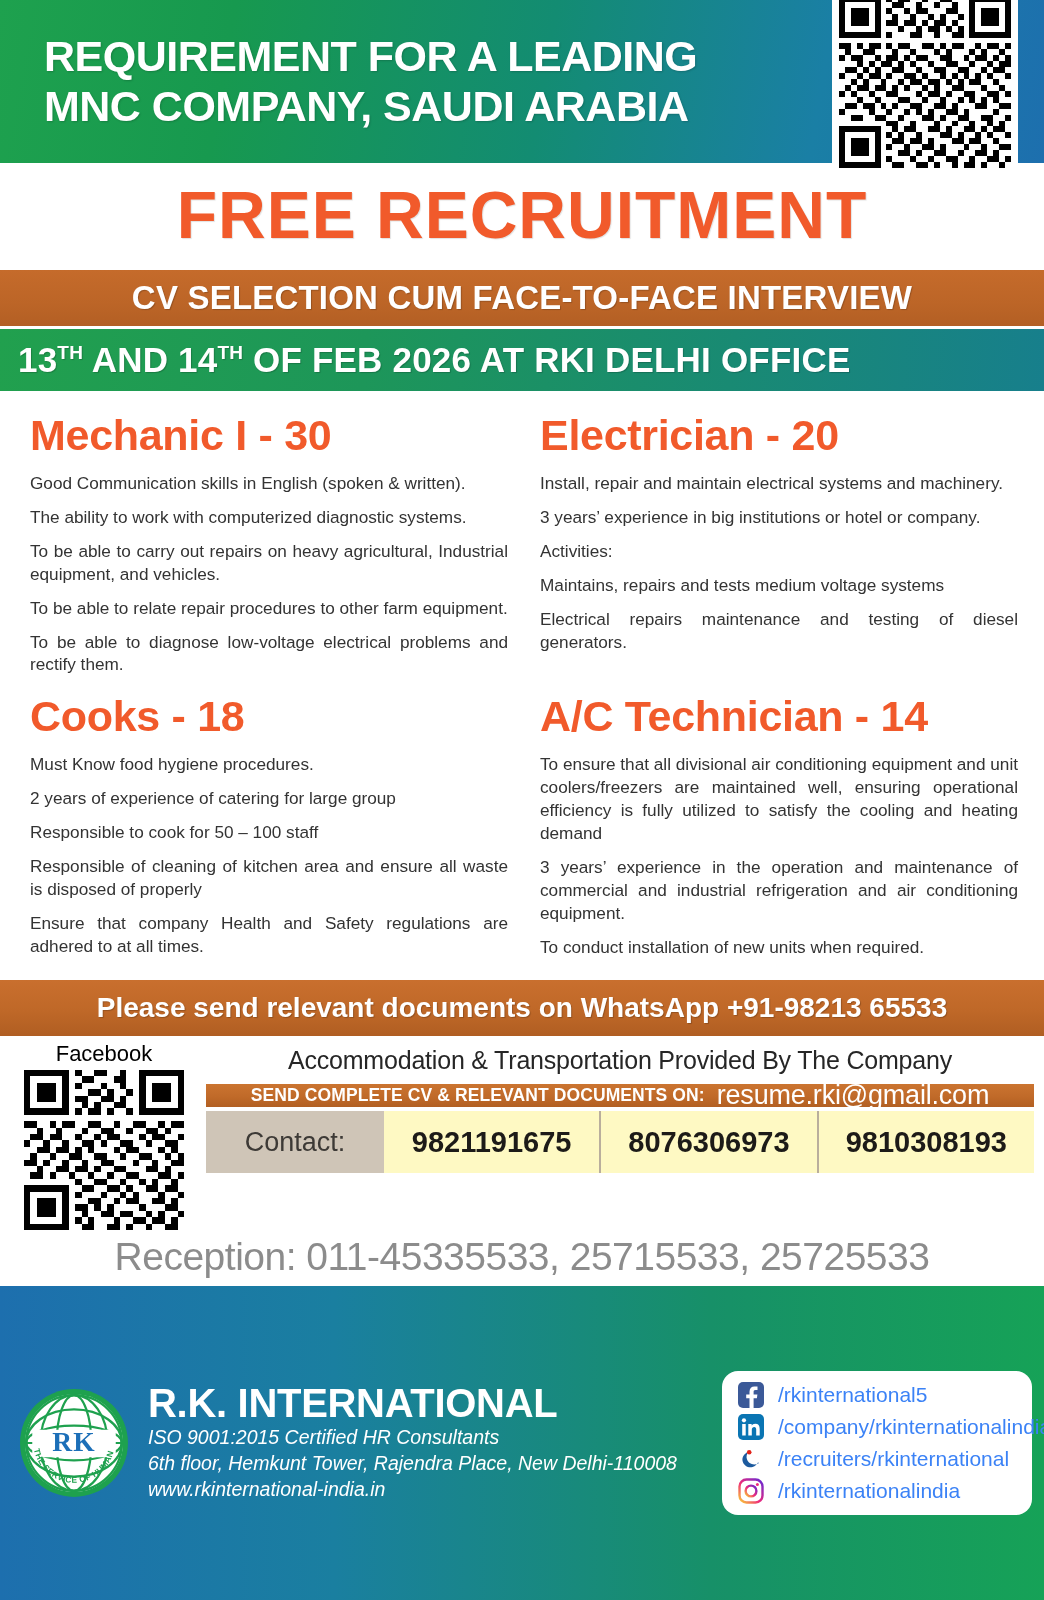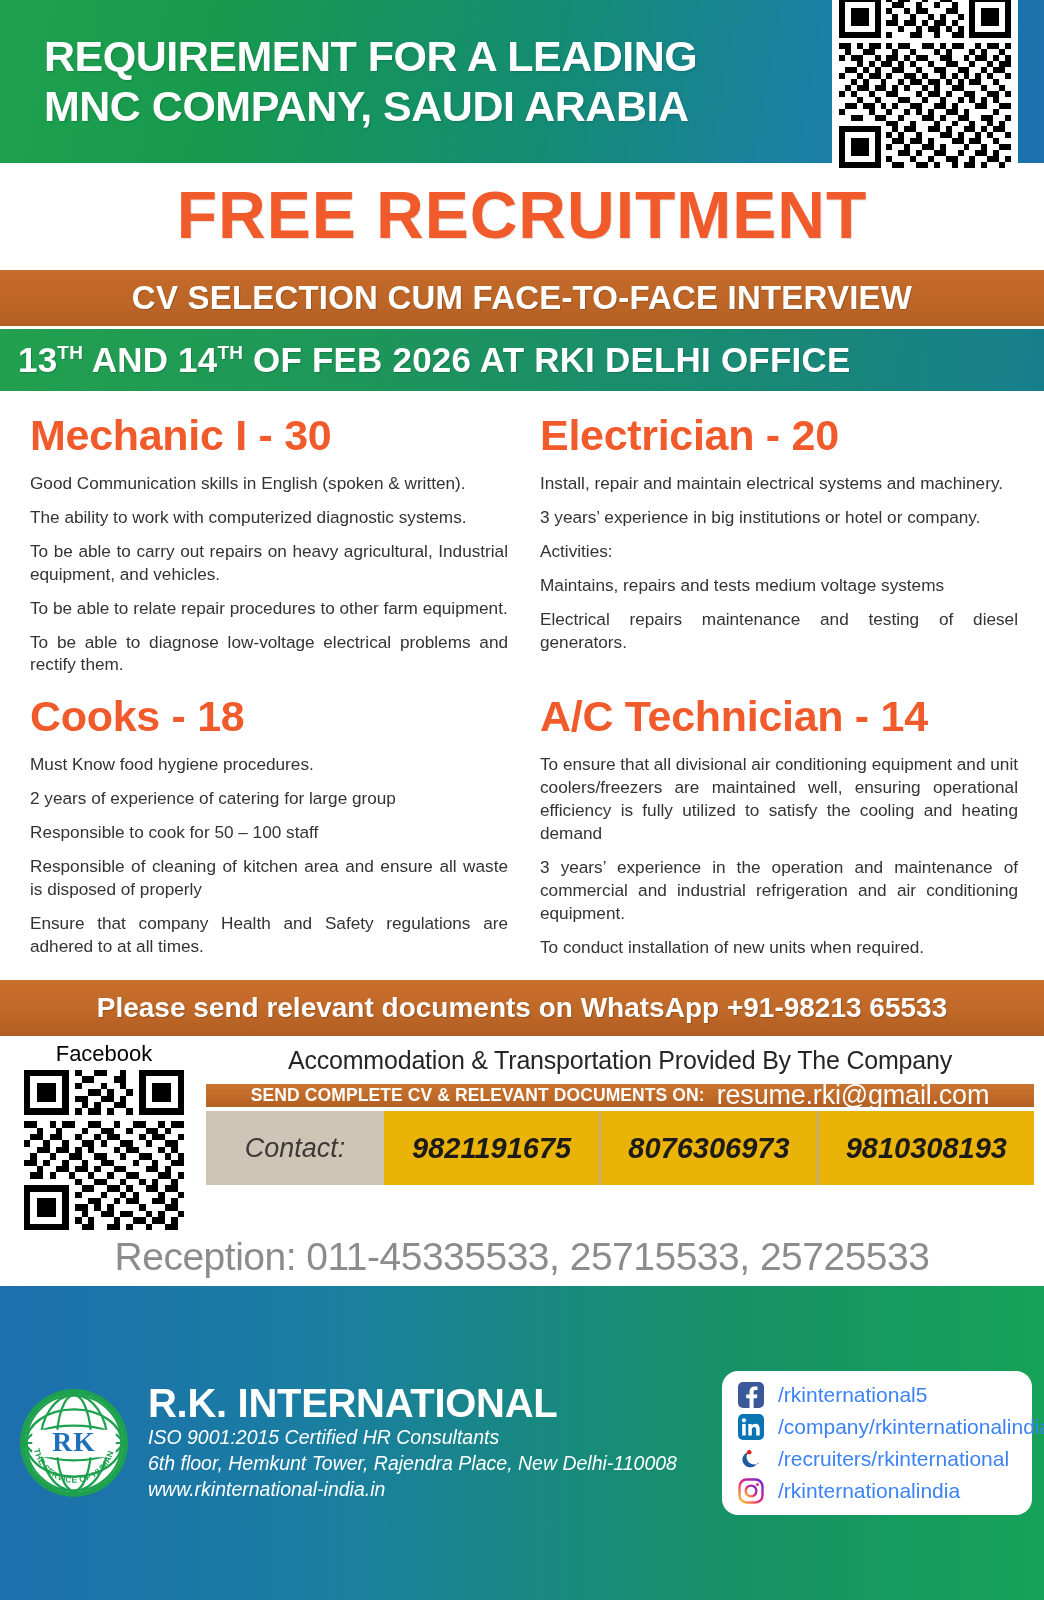--- a/index.html
+++ b/index.html
@@ -148,29 +148,29 @@
     gap: 12px;
     padding: 0 12px;
   }
   .email-row .lbl {
     color: #ffffff; font-size: 17.5px; font-weight: bold; letter-spacing: .1px;
   }
   .email-row .addr {
     color: #ffffff; font-size: 27px; letter-spacing: -0.2px;
   }
   .contact-row {
-    display: flex; height: 74px; margin-top: 4px; font-style: italic;
+    display: flex; height: 62px; margin-top: 4px;
   }
   .contact-lbl {
     background: #cfc5b7;
     flex: 0 0 178px;
     display: flex; align-items: center; justify-content: center;
     font-size: 27px; color: #3d3a36;
   }
-  .contact-nums { flex: 1; background: #eab308; display: flex; }
+  .contact-nums { flex: 1; background: #fef9c3; display: flex; }
   .contact-num {
     flex: 1;
     display: flex; align-items: center; justify-content: center;
     font-size: 29px; font-weight: bold; color: #1d1b18;
     border-left: 2px solid #b9ae9c;
   }
   .contact-num:first-child { border-left: none; }
 
   
   .reception {

